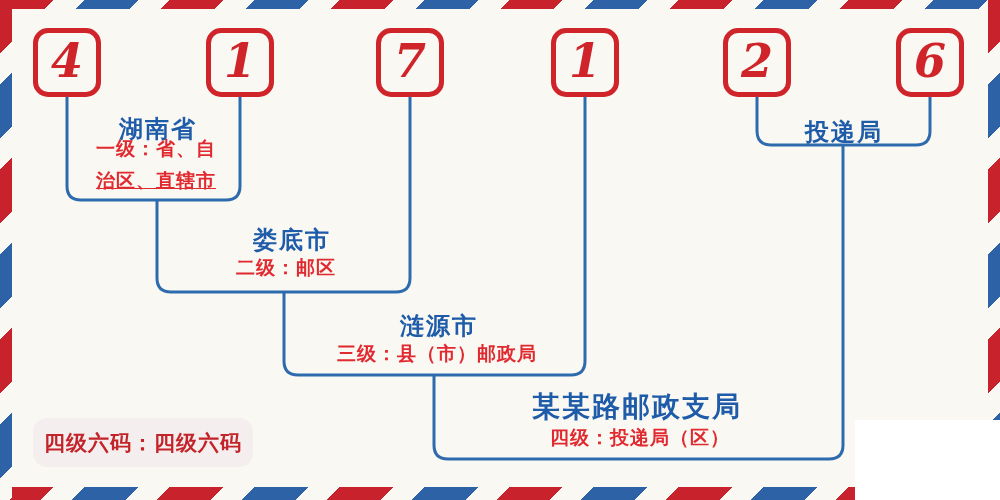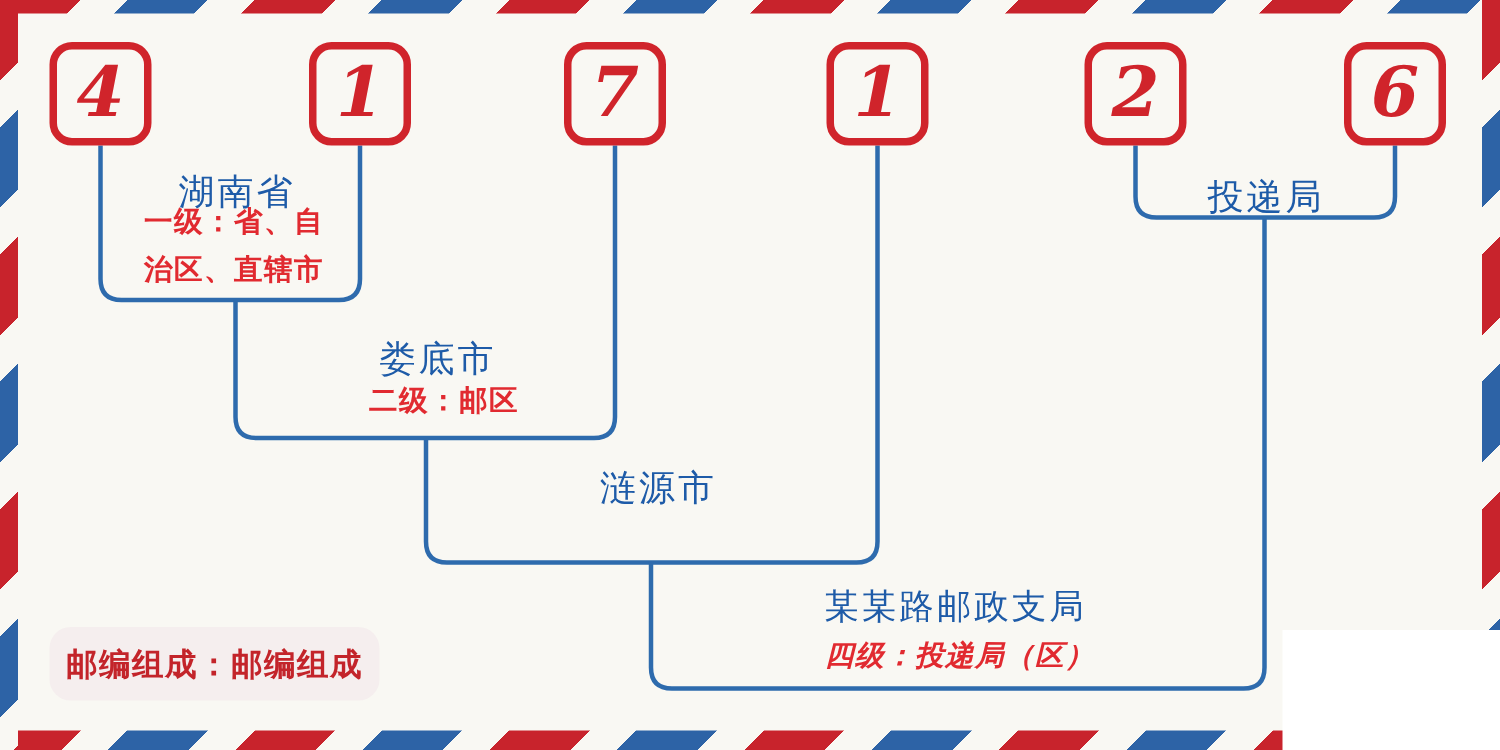--- a/index.html
+++ b/index.html
@@ -33,37 +33,37 @@
   .digit-box.b0 { left:33px;  } .digit-box.b1 { left:206px; }
   .digit-box.b2 { left:376px; } .digit-box.b3 { left:551px; }
   .digit-box.b4 { left:723px; } .digit-box.b5 { left:896px; }
   .digit {
     font-family:"DejaVu Serif", serif; font-style:italic; font-weight:bold;
     font-size:46px; line-height:1; color:#d0242b; transform:translateY(-2px);
   }
 
   .place-name {
     position:absolute; transform:translateX(-50%);
-    color:#1e5ba8; font-weight:normal; font-size:24px;
+    color:#1e5ba8; font-weight:bold; font-size:24px;
     letter-spacing:2px; white-space:nowrap; line-height:1;
   }
   .desc {
     position:absolute; transform:translateX(-50%);
     color:#e12a30; font-weight:bold; font-size:19px;
     letter-spacing:1px; white-space:nowrap; line-height:1;
   }
   .lbl-province { left:158px; top:117px; }
   .lbl-l1a     { left:156px; top:139px;font-family:Liberation Serif, serif; }
-  .lbl-l1b     { left:156px; top:171px; }
+  .lbl-l1b     { left:156px; top:171px;text-decoration:underline; }
   .lbl-city    { left:292px; top:228px; }
-  .lbl-l2      { left:296px; top:258px; }
+  .lbl-l2      { left:286px; top:258px; }
   .lbl-county  { left:439px; top:314px; }
   .lbl-l3      { left:437px; top:344px; }
-  .lbl-branch  { left:637px; top:393px; font-size:23px; }
-  .lbl-l4      { left:640px; top:428px;font-style:italic; }
+  .lbl-branch  { left:637px; top:393px; font-size:28px; }
+  .lbl-l4      { left:640px; top:428px; }
   .lbl-deliv   { left:844px; top:120px; }
 
   .badge {
     position:absolute; left:33px; top:418px; width:220px; height:49px;
     background:#f5eeee; border-radius:14px;
     display:flex; align-items:center; justify-content:center;
   }
   .badge span {
     color:#c3242a; font-weight:bold; font-size:21px;
     letter-spacing:1px; white-space:nowrap;
@@ -110,23 +110,24 @@
   </div>
 
   <div class="place-name lbl-province">湖南省</div>
   <div class="desc lbl-l1a">一级：省、自</div>
   <div class="desc lbl-l1b">治区、直辖市</div>
 
   <div class="place-name lbl-city">娄底市</div>
   <div class="desc lbl-l2">二级：邮区</div>
 
   <div class="place-name lbl-county">涟源市</div>
+  <div class="desc lbl-l3">三级：县（市）邮政局</div>
 
   <div class="place-name lbl-branch">某某路邮政支局</div>
   <div class="desc lbl-l4">四级：投递局（区）</div>
 
   <div class="place-name lbl-deliv">投递局</div>
 
   <div class="badge">
-    <span>邮编组成：邮编组成</span>
+    <span>四级六码：四级六码</span>
   </div>
 
 </div>
 
 </body></html>

